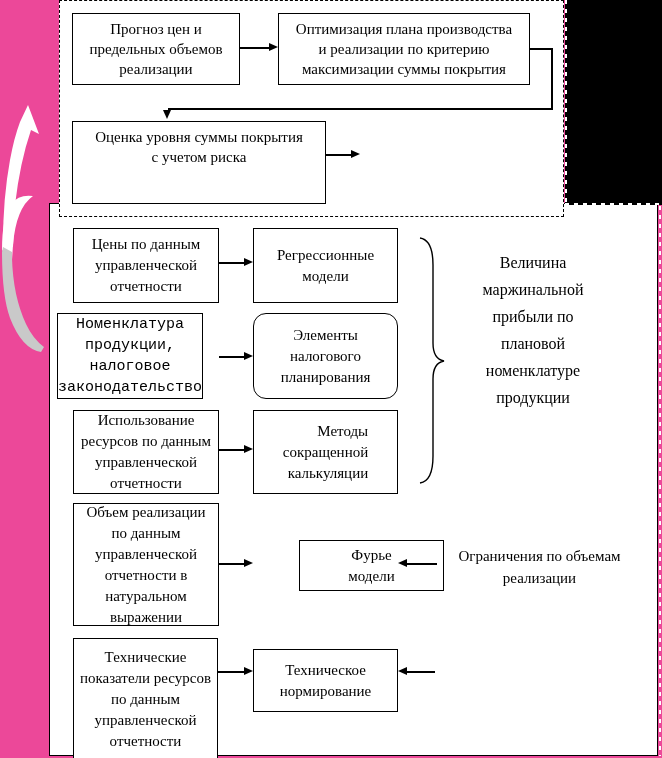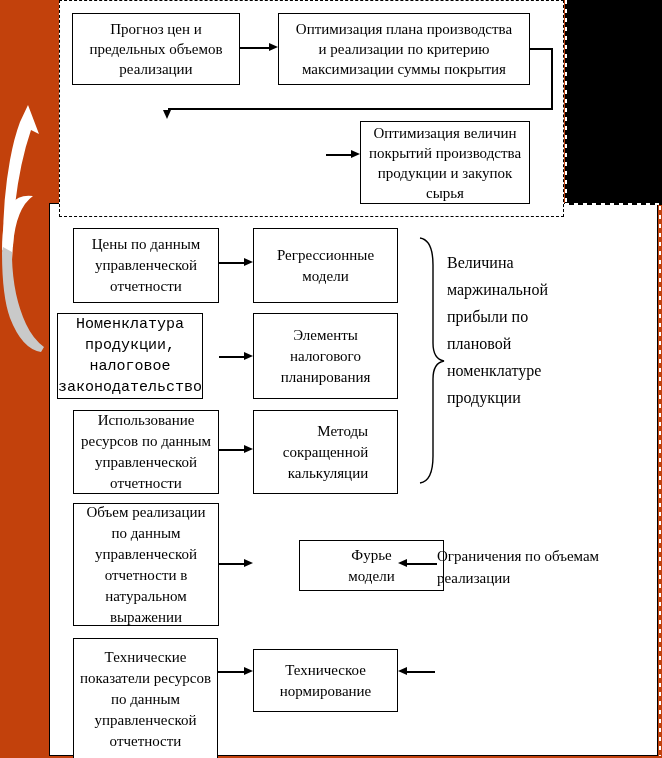--- a/index.html
+++ b/index.html
@@ -1,18 +1,18 @@
 <!DOCTYPE html>
 <html><head>
 <meta charset="utf-8">
 <style>
   * { margin:0; padding:0; box-sizing:border-box; }
   html,body { background:#000; }
   body { font-family:"Liberation Serif", serif; color:#000; }
-  .stage { position:relative; width:662px; height:758px; background:#c2410c; overflow:hidden; }
+  .stage { position:relative; width:662px; height:758px; background:#ec4899; overflow:hidden; }
 
   .panel-main { position:absolute; left:49px; top:203px; width:609px; height:553px;
                 background:#fff; border:1px solid #000; z-index:1; }
   .black-corner { position:absolute; left:565px; top:0; width:97px; height:205px; background:#000; z-index:3; }
   .panel-top { position:absolute; left:59px; top:0; width:505px; height:217px;
                background:#fff; border:1px dashed #000; z-index:4; }
 
   .ants-v { position:absolute; width:2px; z-index:6;
             background:repeating-linear-gradient(to bottom, #fff 0 4px, transparent 4px 9px); }
   .ants-h { position:absolute; height:2px; z-index:6;
@@ -20,21 +20,21 @@
 
   .layer { position:absolute; left:0; top:0; width:662px; height:758px; z-index:5; }
 
   .box { position:absolute; background:#fff; border:1px solid #000;
          display:flex; align-items:center; justify-content:center;
          text-align:center; white-space:pre-line;
          font-size:15px; line-height:21px; }
   .box.toppad { align-items:flex-start; padding-top:5px; }
   .lh20 { line-height:20px; }
 
-  .lbl { position:absolute; white-space:pre-line;
+  .lbl { position:absolute; text-align:center; white-space:pre-line;
          font-size:15px; line-height:22px; }
   .brace-lbl { font-size:16px; line-height:27px; }
 
   .hline { position:absolute; height:1.5px; background:#000; }
   .vline { position:absolute; width:1.5px; background:#000; }
   .head-r { position:absolute; width:0; height:0;
             border-left:9px solid #000; border-top:4.5px solid transparent; border-bottom:4.5px solid transparent; }
   .head-l { position:absolute; width:0; height:0;
             border-right:9px solid #000; border-top:4.5px solid transparent; border-bottom:4.5px solid transparent; }
   .head-d { position:absolute; width:0; height:0;
@@ -64,25 +64,23 @@
   <div class="layer">
 
     <div class="box lh20" style="left:72px; top:13px; width:168px; height:72px;"><span>Прогноз цен и
 предельных объемов
 реализации</span></div>
 
     <div class="box lh20" style="left:278px; top:13px; width:252px; height:72px;"><span>Оптимизация плана производства
 и реализации по критерию
 максимизации суммы покрытия</span></div>
 
+    <div class="box lh20 toppad" style="left:72px; top:121px; width:254px; height:83px;"><span>Оценка уровня суммы покрытия
+с учетом риска</span></div>
 
-    <div class="box lh20" style="left:360px; top:121px; width:170px; height:83px;"><span>Оптимизация величин
-покрытий производства
-продукции и закупок
-сырья</span></div>
 
     <div>
       <div class="hline" style="left:240px; top:47px; width:30px;"></div>
       <div class="head-r" style="left:269px; top:43px;"></div>
     </div>
 
     <div>
       <div class="hline" style="left:326px; top:154px; width:26px;"></div>
       <div class="head-r" style="left:351px; top:150px;"></div>
     </div>
@@ -101,21 +99,21 @@
 модели</span></div>
     <div>
       <div class="hline" style="left:219px; top:262px; width:26px;"></div>
       <div class="head-r" style="left:244px; top:258px;"></div>
     </div>
 
     <div class="box" style="left:57px; top:313px; width:146px; height:86px;font-family:Liberation Mono, monospace;"><span>Номенклатура
 продукции,
 налоговое
 законодательство</span></div>
-    <div class="box" style="left:253px; top:313px; width:145px; height:86px;"><span>Элементы
+    <div class="box" style="left:253px; top:313px; width:145px; height:86px;border-radius:13px;"><span>Элементы
 налогового
 планирования</span></div>
     <div>
       <div class="hline" style="left:219px; top:356px; width:26px;"></div>
       <div class="head-r" style="left:244px; top:352px;"></div>
     </div>
 
     <div class="box" style="left:73px; top:410px; width:146px; height:84px;"><span>Использование
 ресурсов по данным
 управленческой

